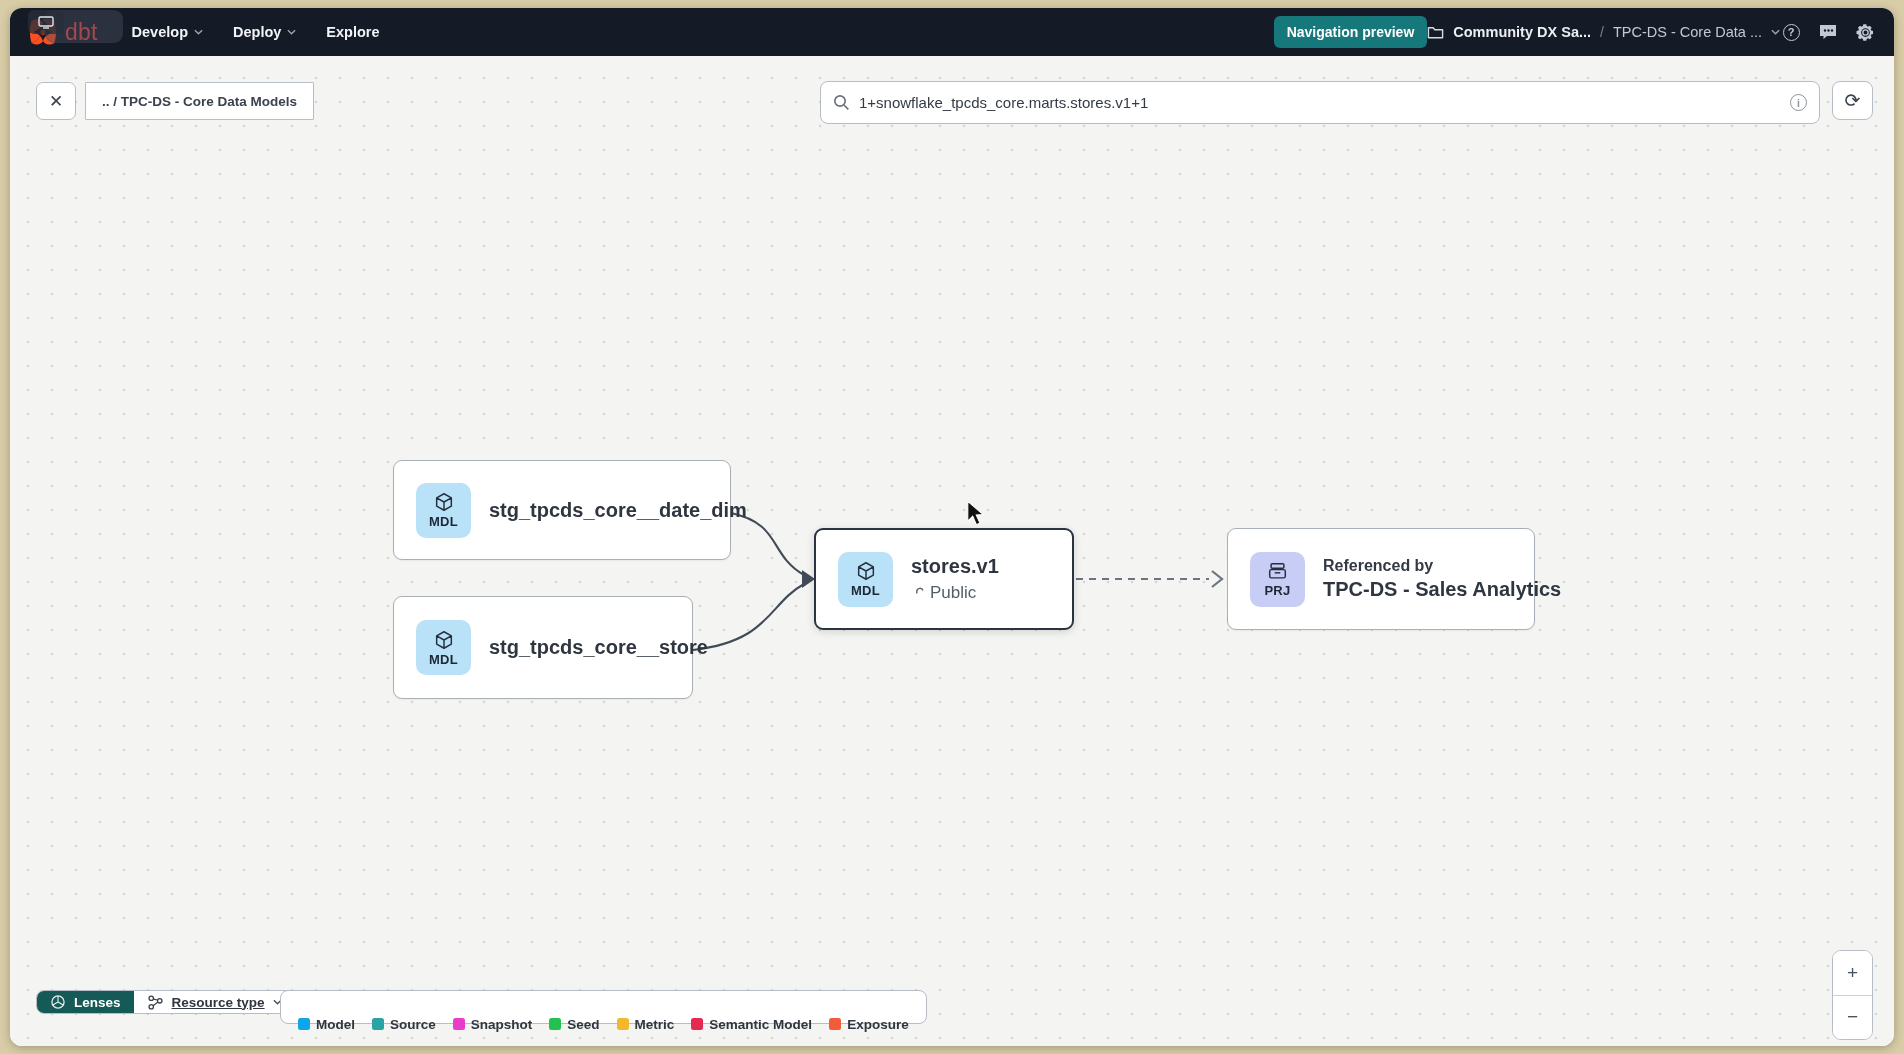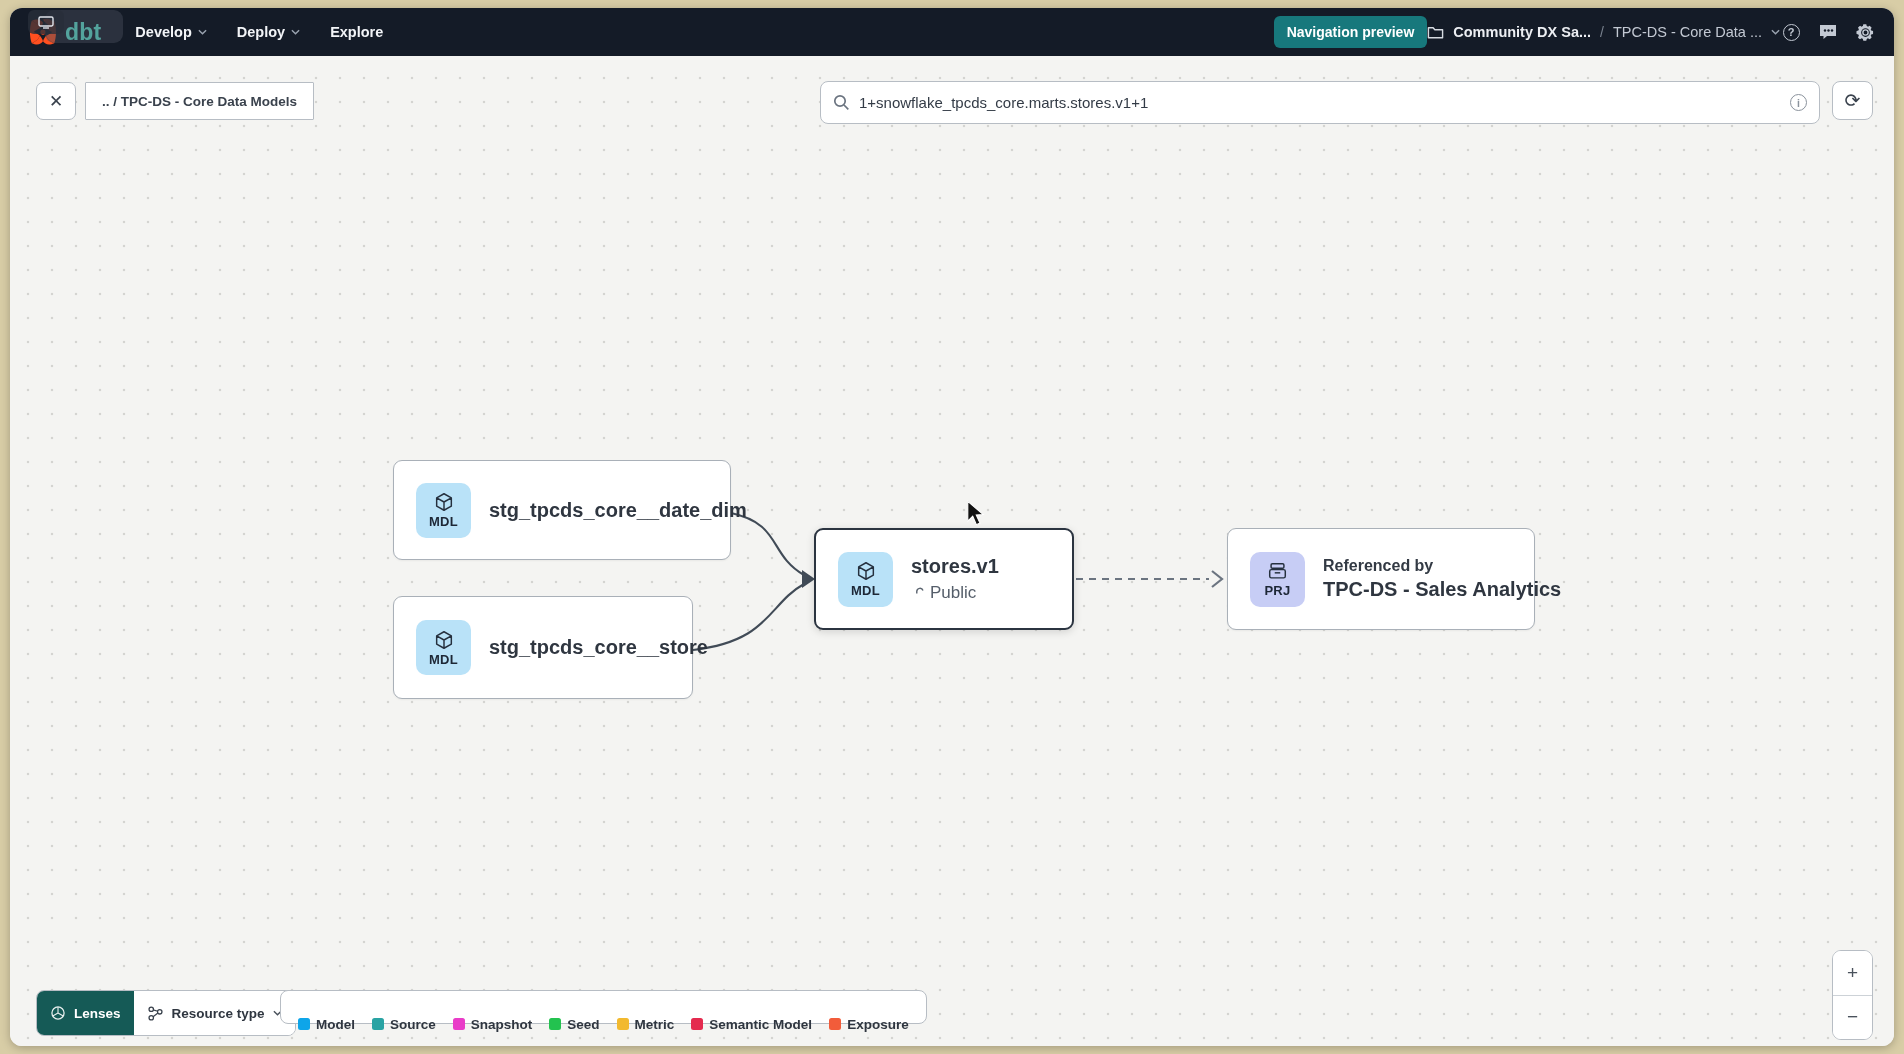--- a/index.html
+++ b/index.html
@@ -14,21 +14,21 @@
     position:absolute; left:10px; top:8px; width:1884px; height:1038px;
     border-radius:12px; overflow:hidden; background:#f4f4f2;
     box-shadow:0 2px 10px rgba(0,0,0,.25);
   }
   
   .navbar {
     position:absolute; left:0; top:0; width:100%; height:48px;
     background:#141b27; display:flex; align-items:center; padding:0 18px;
   }
   .logo { display:flex; align-items:center; gap:7px; margin-right:34px; }
-  .logo-text { color:#5eead4; font-size:23px; font-weight:700; letter-spacing:.2px; }
+  .logo-text { color:#ef4444; font-size:23px; font-weight:400; letter-spacing:.2px; }
   .nav-items { display:flex; align-items:center; gap:30px; }
   .nav-item { display:flex; align-items:center; gap:6px; color:#f2f4f7; font-size:14.5px; font-weight:700; cursor:pointer; }
   .chev { width:9px; height:6px; }
   .nav-right { margin-left:auto; display:flex; align-items:center; gap:0; }
   .preview-btn {
     background:#17787c; color:#fff; font-size:14px; font-weight:700;
     border:none; border-radius:6px; padding:8px 13px; cursor:pointer;
   }
   .crumbs { display:flex; align-items:center; gap:9px; }
   .crumb-project { color:#eceef2; font-size:14.5px; font-weight:700; }
@@ -95,30 +95,30 @@
   .badge-mdl { background:#b9e2f8; }
   .badge-prj { background:#c7cdf5; }
   .badge-label { font-size:13px; font-weight:700; color:#1d2736; letter-spacing:.3px; }
   .node-label { font-size:20px; font-weight:600; color:#2f3640; white-space:nowrap; }
   .node-sub { display:flex; align-items:flex-end; gap:3px; margin-top:5px; font-size:17px; font-weight:400; color:#555e6a; }
   .node-title-sm { font-size:16px; font-weight:600; color:#333a44; margin-bottom:3px; }
   
   .edges { position:absolute; left:0; top:0; width:1884px; height:1038px; pointer-events:none; }
   
   .lens-group {
-    position:absolute; left:26px; top:982px; height:46px; display:flex;
+    position:absolute; left:26px; top:982px; height:24px; display:flex;
     border:1px solid #b7bdc4; border-radius:8px; overflow:hidden; background:#fff;
   }
   .lenses-btn {
     display:flex; align-items:center; gap:8px; background:#155a56; color:#fff;
     font-size:13.5px; font-weight:700; border:none; padding:0 13px; cursor:pointer;
   }
   .restype-btn {
     display:flex; align-items:center; gap:8px; background:#fff; color:#2f3640;
-    font-size:13.5px; font-weight:600; border:none; padding:0 13px; cursor:pointer;
+    font-size:13.5px; font-weight:600; border:none; padding:0 13px; cursor:pointer;text-decoration:underline;
   }
   .legend-pill {
     position:absolute; left:270px; top:982px; height:34px;
     background:#fff; border:1px solid #b7bdc4; border-radius:8px;
     display:flex; align-items:center; gap:17px; padding:0 17px;
   }
   .legend-item { display:flex; align-items:center; gap:6px; font-size:13.5px; font-weight:600; color:#2f3640; white-space:nowrap;margin-top:34px; }
   .swatch { width:12px; height:12px; border-radius:2.5px; display:inline-block; }
   .zoom-ctrl {
     position:absolute; left:1822px; top:942px; width:41px; height:90px;

